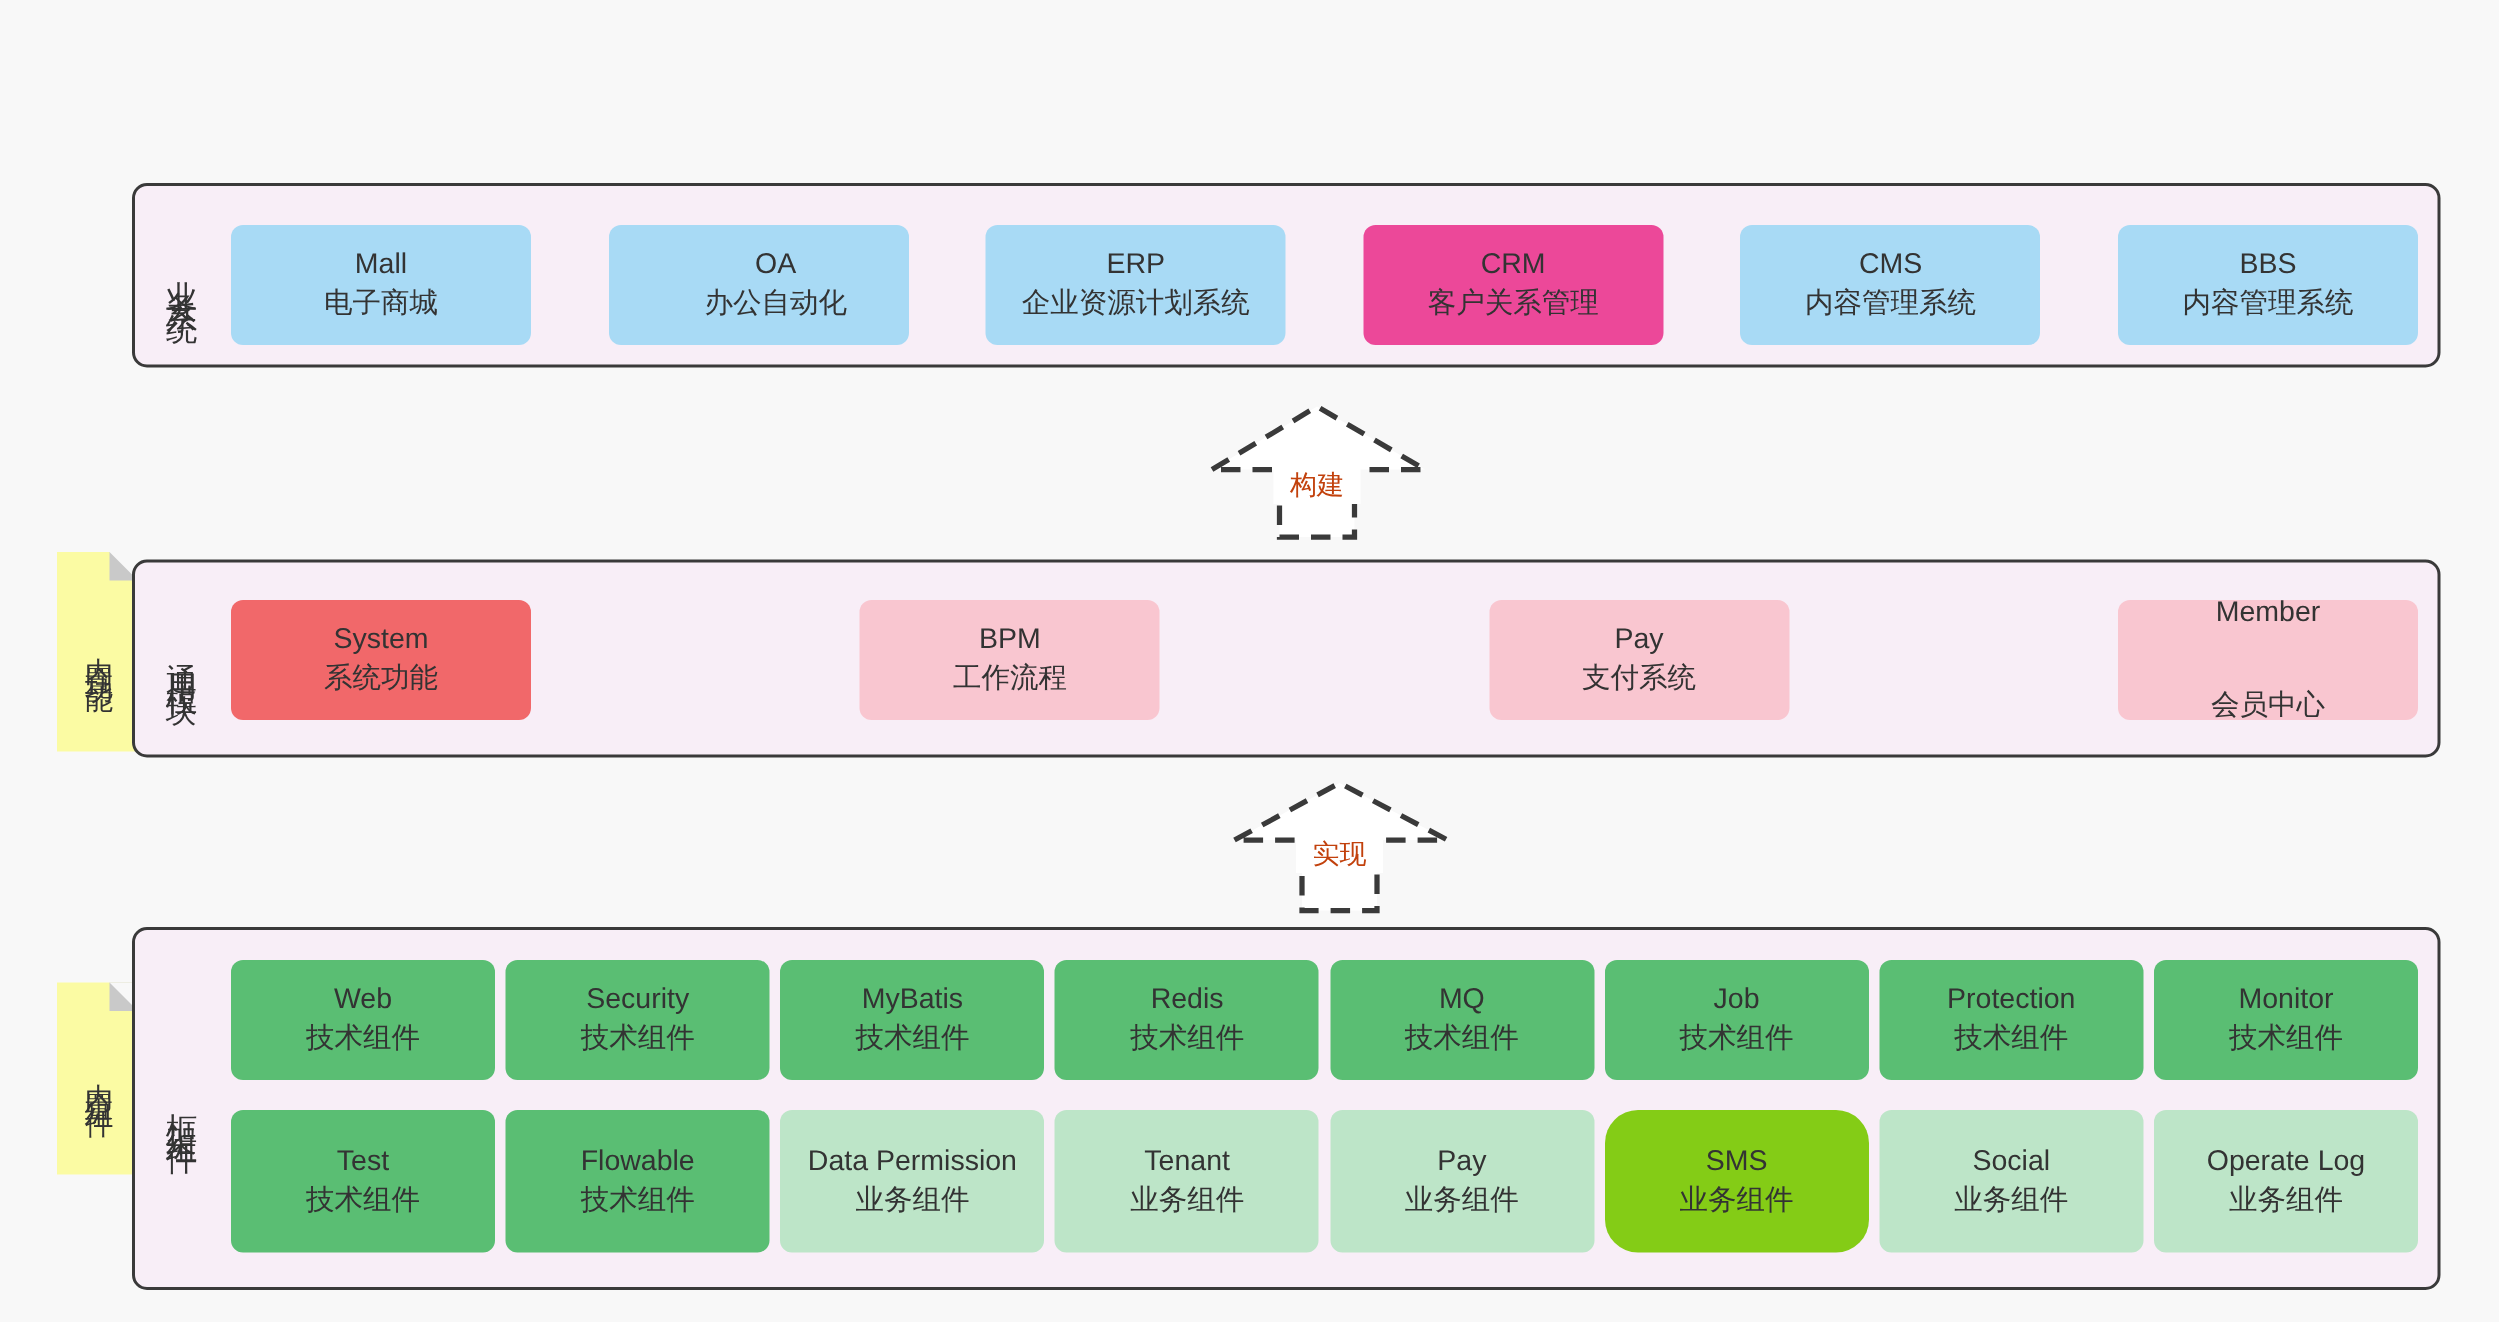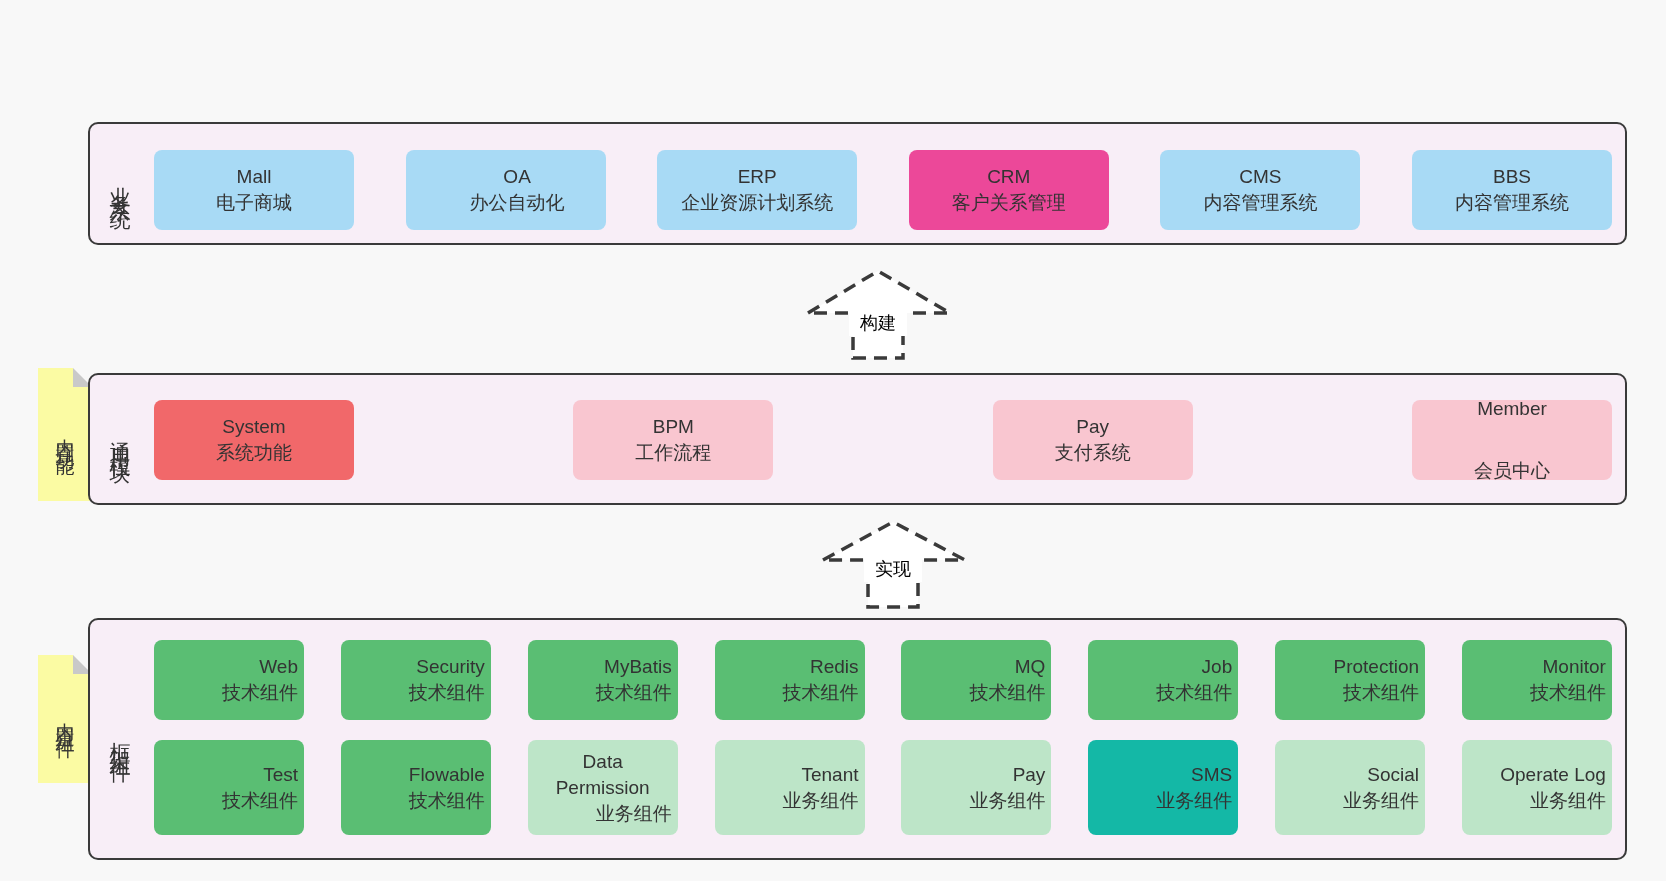--- a/index.html
+++ b/index.html
@@ -23,41 +23,41 @@
   .row {
     position:absolute; left:64px; right:13px;
     display:flex; justify-content:space-between;
   }
   .box {
     border-radius:8px; display:flex; flex-direction:column;
     align-items:center; justify-content:center; text-align:center;
     color:#333; padding:2px 6px; box-sizing:border-box;
   }
   .row6 .box { width:200px; height:80px; }
-  .row8 .box { width:150px;align-items:flex-end; }
+  .row8 .box { width:176px; }
   .r1 .box { height:80px; }
   .r2 .box { height:95px; }
   .bname, .bsub { font-size:19px; line-height:26px; }
   .note {
     position:absolute; left:38px; width:54px; background:#fbfba3;
     display:flex; align-items:center; justify-content:center; z-index:1;
   }
   .note span {
     writing-mode:vertical-lr; text-orientation:upright;
     font-size:19px; letter-spacing:6px; color:#333;
   }
   .ear {
     position:absolute; top:0; right:0; width:0; height:0;
     border-style:solid; border-width:0 19px 19px 0;
     border-color:#f8f8f8 #f8f8f8 #c9c9c9 #c9c9c9;
   }
   .arrow { position:absolute; z-index:3; }
   .arrow-label {
     position:absolute; z-index:4; background:#ffffff;
-    font-size:18px; color:#000000; width:58px; height:26px;
+    font-size:18px; color:#c2410c; width:58px; height:26px;
     display:flex; align-items:center; justify-content:center;
   }
 </style>
 </head>
 <body>
 
 <div class="note" style="top: 368px; height: 133px; background: rgb(251, 251, 163);">
   <div class="ear"></div>
   <span>内置功能</span>
 </div>
@@ -179,21 +179,21 @@
       <div class="bsub">业务组件</div>
     </div>
     <div class="box" style="background: rgb(189, 229, 200);">
       <div class="bname">Tenant</div>
       <div class="bsub">业务组件</div>
     </div>
     <div class="box" style="background: rgb(189, 229, 200);">
       <div class="bname">Pay</div>
       <div class="bsub">业务组件</div>
     </div>
-    <div class="box" style="background: #14b8a6;">
+    <div class="box" style="background: #84cc16; border-radius: 22px;">
       <div class="bname">SMS</div>
       <div class="bsub">业务组件</div>
     </div>
     <div class="box" style="background: rgb(189, 229, 200);">
       <div class="bname">Social</div>
       <div class="bsub">业务组件</div>
     </div>
     <div class="box" style="background: rgb(189, 229, 200);">
       <div class="bname">Operate Log</div>
       <div class="bsub">业务组件</div>

